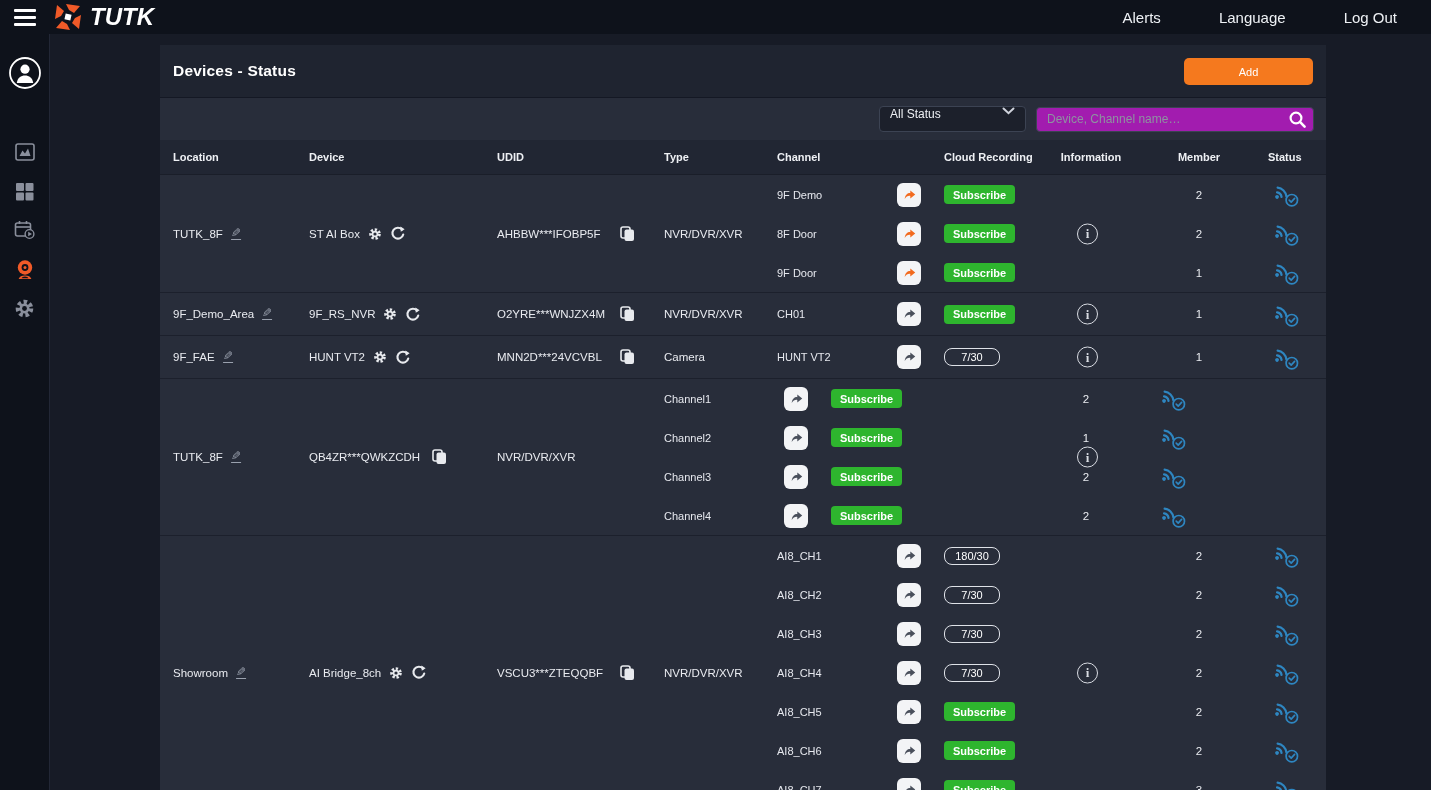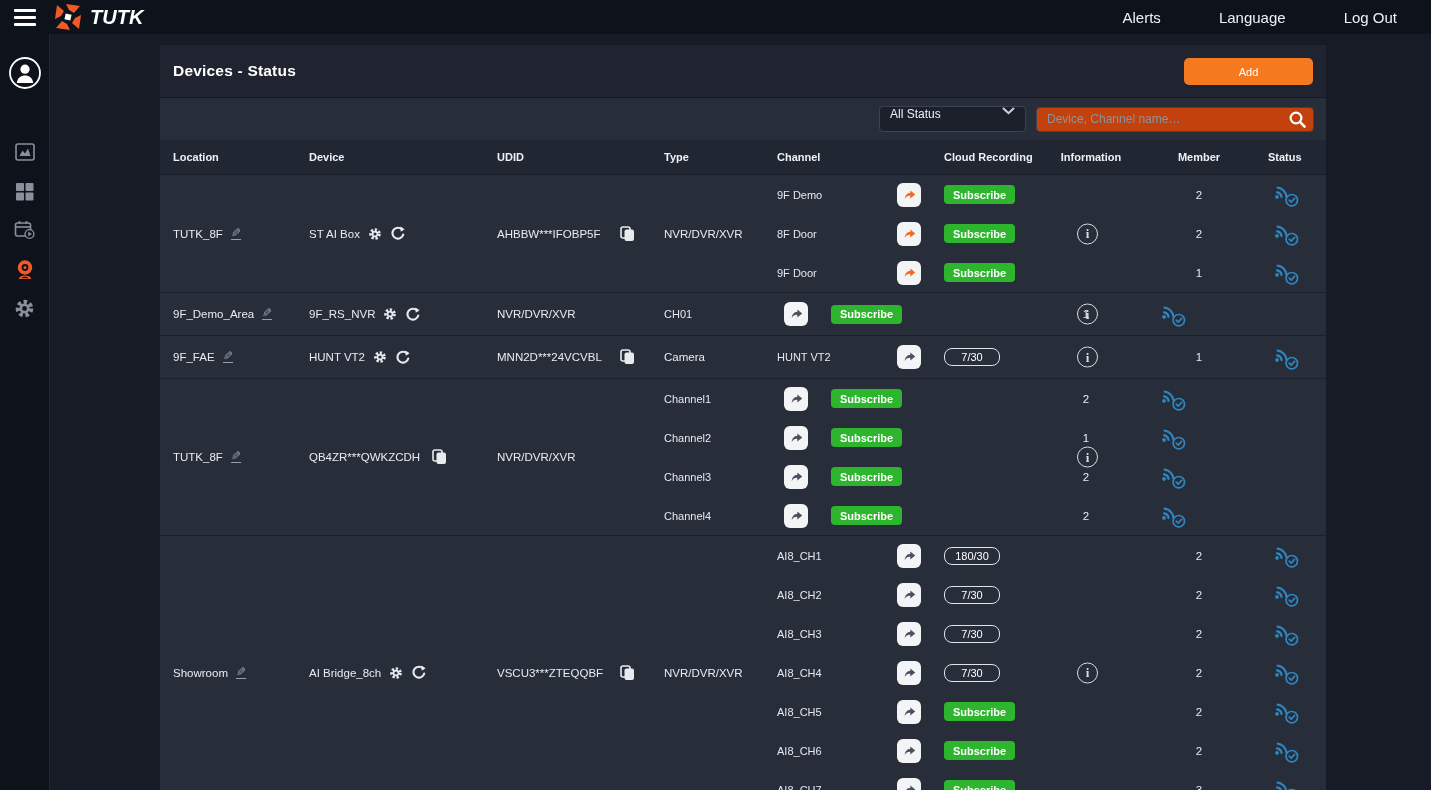--- a/index.html
+++ b/index.html
@@ -6,38 +6,38 @@
   html,body { width:1431px; height:790px; overflow:hidden; }
   body {
     font-family: "Liberation Sans", sans-serif;
     background:#171b26; color:#e9ebf0; position:relative;
   }
   
   .topbar{position:absolute;top:0;left:0;width:1431px;height:34px;background:#0e121b;display:flex;align-items:center;z-index:9;}
   .hamburger{margin-left:14px;width:22px;display:flex;flex-direction:column;gap:4px;cursor:pointer;}
   .hamburger span{display:block;height:3px;background:#fff;border-radius:1px;}
   .logo{display:flex;align-items:center;gap:7px;margin-left:17px;}
-  .logo-text{font-size:20px;font-weight:bold;font-style:italic;color:#fff;letter-spacing:0;}
+  .logo-text{font-size:24px;font-weight:bold;font-style:italic;color:#fff;letter-spacing:0;}
   .top-links{margin-left:auto;display:flex;gap:58px;margin-right:34px;font-size:15px;color:#eef1f5;}
   .top-links span{cursor:pointer;}
   
   .sidebar{position:absolute;top:34px;left:0;width:50px;height:756px;background:#0e121b;border-right:1px solid #222736;display:flex;flex-direction:column;align-items:center;}
   .avatar{margin-top:22px;cursor:pointer;}
   .side-nav{margin-top:48px;display:flex;flex-direction:column;align-items:center;gap:19px;}
   .side-item{width:24px;height:20px;display:flex;align-items:center;justify-content:center;cursor:pointer;}
   
   .panel{position:absolute;left:160px;top:45px;width:1166px;background:transparent;}
   .panel-title-row{height:53px;background:#1f2430;position:relative;display:flex;align-items:center;border-bottom:1px solid #141824;}
   .panel-title-row h1{font-size:15.5px;font-weight:bold;color:#fff;margin-left:13px;letter-spacing:.2px;}
   .add-btn{position:absolute;right:13px;top:13px;width:129px;height:27px;background:#f5791e;border:none;border-radius:5px;color:#fff;font-size:11px;font-family:"Liberation Sans",sans-serif;cursor:pointer;}
   .filter-row{height:42px;background:#282d3a;display:flex;align-items:center;justify-content:flex-end;gap:10px;padding-right:12px;}
   .dropdown{width:147px;height:26px;background:#1c202b;border:1px solid #3c4353;border-radius:4px;display:flex;align-items:flex-start;padding:0 10px;font-size:12px;color:#eef0f4;cursor:pointer;position:relative;}
   .dropdown svg{margin-left:auto;}
   .searchbox{width:278px;height:25px;position:relative;}
-  .searchbox input{width:100%;height:100%;background:#c2410c;border:1px solid #3c4353;border-radius:4px;color:#eef0f4;font-size:12px;padding:0 28px 0 10px;font-family:"Liberation Sans",sans-serif;}
+  .searchbox input{width:100%;height:100%;background:#a21caf;border:1px solid #3c4353;border-radius:4px;color:#eef0f4;font-size:12px;padding:0 28px 0 10px;font-family:"Liberation Sans",sans-serif;}
   .searchbox input::placeholder{color:#8d93a0;}
   .searchbox .mag{position:absolute;right:7px;top:3px;cursor:pointer;}
   
   .tbl-header{height:35px;background:#212633;display:grid;grid-template-columns:136px 188px 167px 113px 133px 47px 104px 86px 130px 1fr;align-items:center;font-size:11px;font-weight:bold;color:#eef0f4;border-bottom:1px solid #1a1e29;}
   .tbl-header .h{padding-left:13px;white-space:nowrap;}
   .tbl-header .h.nopad{padding-left:0;}
   .tbl-header .h.center{padding-left:0;text-align:center;}
   .tbl-header .h.stat{padding-left:4px;}
   .group{display:grid;grid-template-columns:136px 188px 167px 113px 1fr;position:relative;background:#282d3a;border-bottom:1px solid #1c202c;}
   .cell{display:flex;align-items:center;padding-left:13px;gap:6px;font-size:11.5px;color:#e9ebf0;white-space:nowrap;}
@@ -328,20 +328,29 @@
           <circle cx="7" cy="7" r="1.6" fill="#282d3a"></circle>
         </svg>
       </span>
       <span class="mini-ic">
         <svg width="15" height="15" viewBox="0 0 17 17">
           <path d="M13.6 4 A6.2 6.2 0 1 0 15 9.6" fill="none" stroke="#e8eaee" stroke-width="2.4" stroke-linecap="round"></path>
           <path d="M11.8 0.6 L16.6 3.6 L12.2 6.4 Z" fill="#e8eaee"></path>
         </svg>
       </span>
     </div>
+    <div class="cell udid">
+      <span>O2YRE***WNJZX4M</span>
+      <span class="copy-ic">
+        <svg width="15" height="16" viewBox="0 0 15 16">
+          <rect x="1" y="1" width="9" height="11" rx="2" fill="none" stroke="#e8eaee" stroke-width="1.6"></rect>
+          <rect x="4.5" y="3.5" width="9.5" height="11.5" rx="2" fill="#e8eaee"></rect>
+        </svg>
+      </span>
+    </div>
     <div class="cell type">
           <span>NVR/DVR/XVR</span>
         </div>
     <div class="channels">
   <div class="ch-row">
     <div class="ch-name">CH01</div>
     <div>
       <span class="share-box gray">
         <svg width="17" height="16" viewBox="0 0 24 24">
           <path d="M4.8 18 C5.6 11.5 9.4 8.9 13.2 9.2 L13.2 5.2 L20.6 11.3 L13.2 17.4 L13.2 13.4 C10 12.9 7 14.2 4.8 18 Z"></path>

